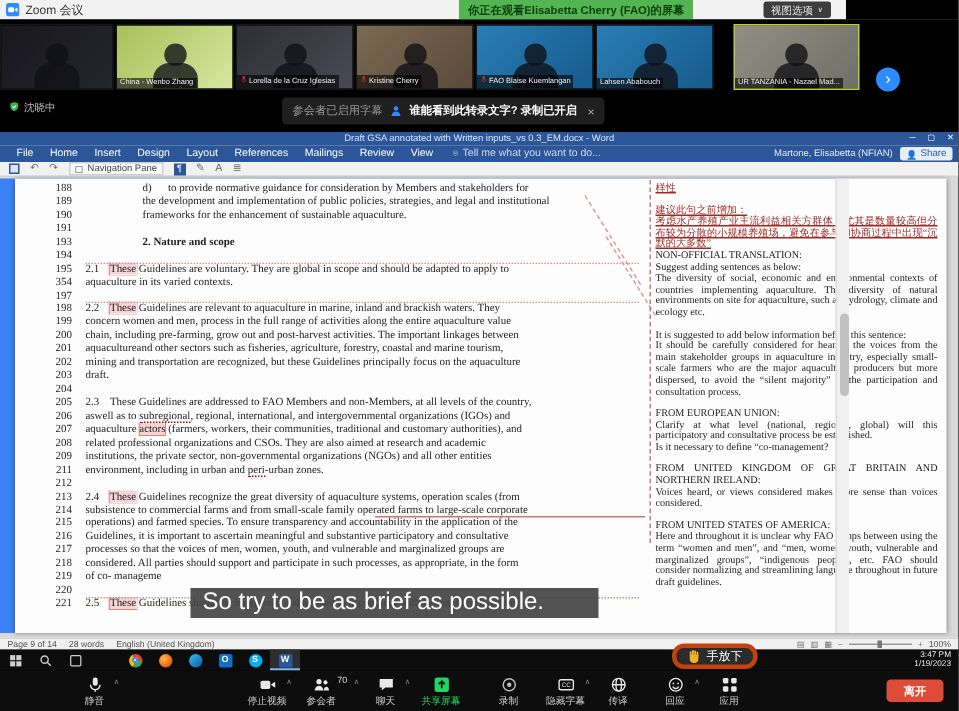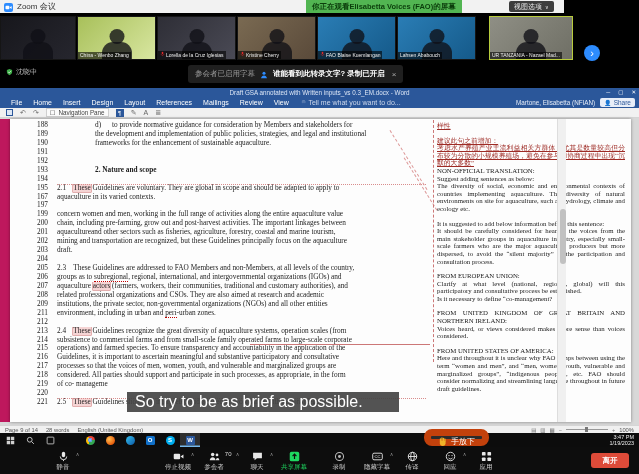--- a/index.html
+++ b/index.html
@@ -59,21 +59,21 @@
     padding:0 4px;height:9px;font-size:6.5px;color:#2b579a}
   #word-quickbar{position:absolute;left:0;top:20px;width:639px;height:10px;background:#f1f1f1;
     border-bottom:1px solid #d5d5d5;display:flex;align-items:center;gap:7px;padding-left:6px}
   #word-quickbar .qi{font-size:7px;color:#666;line-height:10px}
   #qb-save{width:7px;height:7px;border:1px solid #2b579a;background:#dce6f5}
   #nav-pane{display:flex;align-items:center;gap:3px;font-size:6.3px;color:#444;border:1px solid #cfcfcf;
     padding:0 3px;height:9px;background:#fafafa;white-space:nowrap}
   #qb-tile{width:8px;height:8px;background:#2b579a;color:#fff;font-size:6px;line-height:8px;text-align:center}
 
   
-  #doc{position:absolute;left:0;top:31px;width:566px;height:303px;background:#be185d}
+  #doc{position:absolute;left:0;top:31px;width:566px;height:303px;background:#3b82f6}
   #page{position:absolute;left:10px;top:0;width:621px;height:303px;background:#fdfdfd;box-shadow:0 0 3px rgba(0,0,0,.4)}
   #doc-lines{position:absolute;left:16px;top:2px;width:404px}
   .dl{display:flex;height:8.95px;align-items:flex-start}
   .dl-num,.dl-text{font-family:"Liberation Serif",serif;font-size:7.3px;line-height:8.95px;color:#1c1c1c}
   .dl-num{width:22px;text-align:right;flex:none}
   .dl-text{margin-left:9px;white-space:pre;width:376px;overflow:hidden;position:relative}
   .dl.ind .dl-text{padding-left:38px}
   .dl.bold .dl-text{font-weight:bold}
   .dl.dotted .dl-text::before{content:"";position:absolute;left:0;right:4px;top:0;border-top:1px dotted #d98c8c}
   .hl{background:#f5d4d4;box-shadow:0 0 0 .5px #c95f5f}
@@ -117,39 +117,39 @@
   
   #zoombar{position:absolute;left:0;top:447px;width:639px;height:27px;background:#0d0d0d}
   .zb{position:absolute;top:3px;transform:translateX(-50%);display:flex;flex-direction:column;align-items:center;width:56px}
   .zb .zi{height:12px;display:flex;align-items:flex-end;position:relative}
   .zb .lbl{font-size:6.5px;color:#cfcfcf;margin-top:1px;white-space:nowrap}
   .zb .chev{position:absolute;right:-11px;top:1px;font-size:5px;color:#8a8a8a}
   .zb .badge{position:absolute;right:-12px;top:1px;font-size:6px;color:#dcdcdc}
   .zb.green .lbl{color:#1ed760}
   #leave-btn{position:absolute;right:10px;top:6px;width:38px;height:15px;background:#dd4b39;border:none;
     border-radius:3px;color:#fff;font-size:7.5px;font-weight:bold;line-height:15px;text-align:center;padding:0}
-  #lower-hand{position:absolute;left:424px;top:429px;height:17px;background:#2b2b2b;border:7px solid #c2410c;
+  #lower-hand{position:absolute;left:448px;top:429px;height:17px;background:#2b2b2b;border:3px solid #c2410c;
     border-radius:8px;display:flex;gap:3px;padding:0 7px;z-index:5}
   #lower-hand span{font-size:8px;color:#fff;white-space:nowrap}
 </style>
 </head>
 <body>
 
 <div id="screen" data-interactable="false">
 
   <div id="titlebar" data-interactable="false">
     <span data-interactable="false" id="zoom-ic"><svg viewBox="0 0 12 12" width="9" height="9">
           <rect width="12" height="12" rx="2.6" fill="#2D8CFF"></rect>
           <rect x="2" y="3.8" width="5.2" height="4.4" rx="1.2" fill="#fff"></rect>
           <path d="M7.8 5.6l2.4-1.6v4l-2.4-1.6z" fill="#fff"></path>
         </svg></span>
     <span class="ttl" data-interactable="false">Zoom 会议</span>
   </div>
   <div id="titlebar-black" data-interactable="false"></div>
-  <div id="share-banner" data-interactable="false">你正在观看Elisabetta Voices (FAO)的屏幕</div>
+  <div id="share-banner" data-interactable="false">你正在观看Elisabetta Cherry (FAO)的屏幕</div>
   <div id="view-options" data-interactable="true">
     <span data-interactable="false">视图选项</span>
     <span data-interactable="false" style="font-size:5px">∨</span>
   </div>
 
   <div id="video-strip" data-interactable="false">
     <div id="thumb-row">
         <div class="thumb" data-interactable="true" style="left: 0px; width: 76px; background: linear-gradient(135deg, rgb(23, 23, 28), rgb(38, 38, 46));">
           <div class="sil" data-interactable="false"></div>
         </div>
@@ -286,47 +286,47 @@
               <span class="dl-text" data-interactable="false"><span data-interactable="false">the development and implementation of public policies, strategies, and legal and institutional</span></span>
             </div>
             <div class="dl ind" data-interactable="false">
               <span class="dl-num" data-interactable="false">190</span>
               <span class="dl-text" data-interactable="false"><span data-interactable="false">frameworks for the enhancement of sustainable aquaculture.</span></span>
             </div>
             <div class="dl" data-interactable="false">
               <span class="dl-num" data-interactable="false">191</span>
               <span class="dl-text" data-interactable="false"></span>
             </div>
-            <div class="dl" data-interactable="false">
-              <span class="dl-num" data-interactable="false">192</span>
-              <span class="dl-text" data-interactable="false"></span>
-            </div>
             <div class="dl ind bold" data-interactable="false">
               <span class="dl-num" data-interactable="false">193</span>
               <span class="dl-text" data-interactable="false"><span data-interactable="false">2. Nature and scope</span></span>
             </div>
             <div class="dl" data-interactable="false">
               <span class="dl-num" data-interactable="false">194</span>
               <span class="dl-text" data-interactable="false"></span>
             </div>
             <div class="dl dotted" data-interactable="false">
               <span class="dl-num" data-interactable="false">195</span>
               <span class="dl-text" data-interactable="false"><span data-interactable="false">2.1    </span><span class="hl" data-interactable="false">These</span><span data-interactable="false"> Guidelines are voluntary. They are global in scope and should be adapted to apply to</span></span>
             </div>
             <div class="dl" data-interactable="false">
-              <span class="dl-num" data-interactable="false">167</span>
+              <span class="dl-num" data-interactable="false">354</span>
               <span class="dl-text" data-interactable="false"><span data-interactable="false">aquaculture in its varied contexts.</span></span>
             </div>
             <div class="dl" data-interactable="false">
               <span class="dl-num" data-interactable="false">197</span>
               <span class="dl-text" data-interactable="false"></span>
             </div>
+            <div class="dl dotted" data-interactable="false">
+              <span class="dl-num" data-interactable="false">198</span>
+              <span class="dl-text" data-interactable="false"><span data-interactable="false">2.2    </span><span class="hl" data-interactable="false">These</span><span data-interactable="false"> Guidelines are relevant to aquaculture in marine, inland and brackish waters. They</span></span>
+            </div>
             <div class="dl" data-interactable="false">
               <span class="dl-num" data-interactable="false">199</span>
-              <span class="dl-text" data-interactable="false"><span data-interactable="false">concern women and men, working in the full range of activities along the entire aquaculture value</span></span>
+              <span class="dl-text" data-interactable="false"><span data-interactable="false">concern women and men, process in the full range of activities along the entire aquaculture value</span></span>
             </div>
             <div class="dl" data-interactable="false">
               <span class="dl-num" data-interactable="false">200</span>
               <span class="dl-text" data-interactable="false"><span data-interactable="false">chain, including pre-farming, grow out and post-harvest activities. The important linkages between</span></span>
             </div>
             <div class="dl" data-interactable="false">
               <span class="dl-num" data-interactable="false">201</span>
               <span class="dl-text" data-interactable="false"><span data-interactable="false">aquacultureand other sectors such as fisheries, agriculture, forestry, coastal and marine tourism,</span></span>
             </div>
             <div class="dl" data-interactable="false">
@@ -340,21 +340,21 @@
             <div class="dl" data-interactable="false">
               <span class="dl-num" data-interactable="false">204</span>
               <span class="dl-text" data-interactable="false"></span>
             </div>
             <div class="dl" data-interactable="false">
               <span class="dl-num" data-interactable="false">205</span>
               <span class="dl-text" data-interactable="false"><span data-interactable="false">2.3    These Guidelines are addressed to FAO Members and non-Members, at all levels of the country,</span></span>
             </div>
             <div class="dl" data-interactable="false">
               <span class="dl-num" data-interactable="false">206</span>
-              <span class="dl-text" data-interactable="false"><span data-interactable="false">groups as to </span><span class=" ulr" data-interactable="false">subregional</span><span data-interactable="false">, regional, international, and intergovernmental organizations (IGOs) and</span></span>
+              <span class="dl-text" data-interactable="false"><span data-interactable="false">aswell as to </span><span class=" ulr" data-interactable="false">subregional</span><span data-interactable="false">, regional, international, and intergovernmental organizations (IGOs) and</span></span>
             </div>
             <div class="dl" data-interactable="false">
               <span class="dl-num" data-interactable="false">207</span>
               <span class="dl-text" data-interactable="false"><span data-interactable="false">aquaculture </span><span class="hl" data-interactable="false">actors</span><span data-interactable="false"> (farmers, workers, their communities, traditional and customary authorities), and</span></span>
             </div>
             <div class="dl" data-interactable="false">
               <span class="dl-num" data-interactable="false">208</span>
               <span class="dl-text" data-interactable="false"><span data-interactable="false">related professional organizations and CSOs. They are also aimed at research and academic</span></span>
             </div>
             <div class="dl" data-interactable="false">

